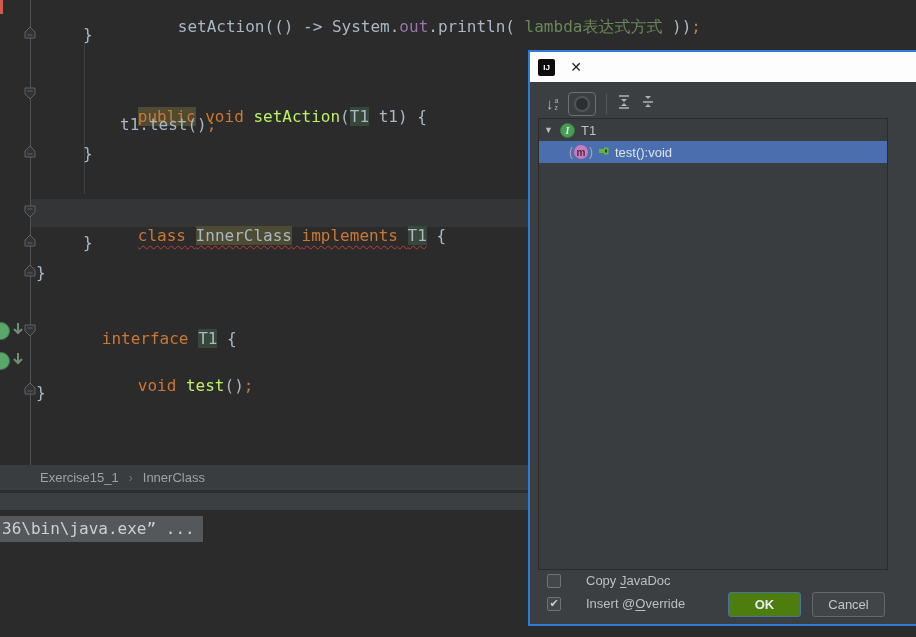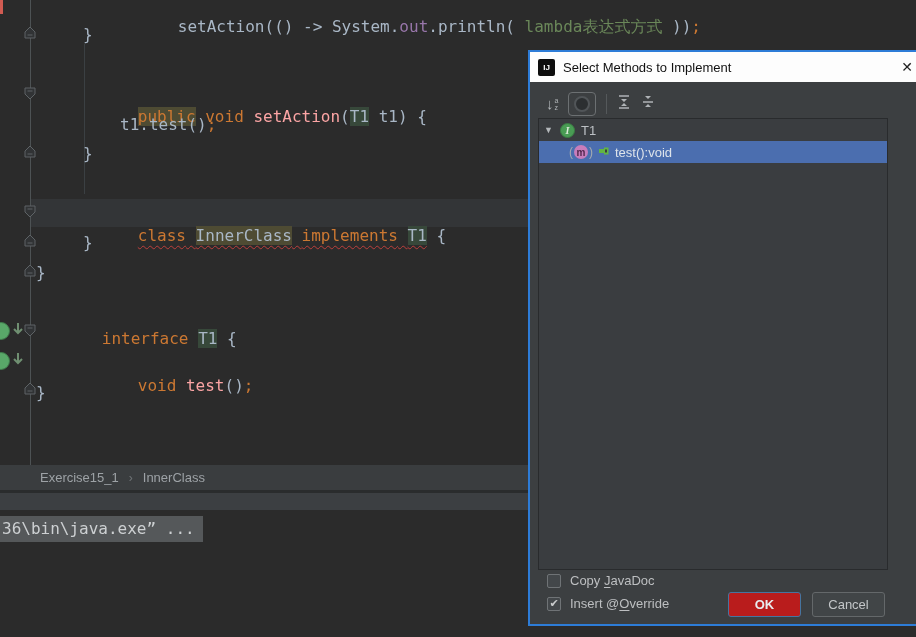--- a/index.html
+++ b/index.html
@@ -1,21 +1,21 @@
 <!DOCTYPE html>
 <html><head>
 <meta charset="utf-8">
 <style>
   html,body{margin:0;padding:0;background:#2b2b2b;}
   .stage{position:relative;width:916px;height:637px;background:#2b2b2b;overflow:hidden;
          font-family:"Liberation Sans",sans-serif;}
   
   .code-line{position:absolute;font:16px "DejaVu Sans Mono",monospace;white-space:pre;
              line-height:22px;color:#a9b7c6;z-index:2;}
-  .txt{color:#a9b7c6}.kw{color:#cc7832}.meth{color:#fca5a5}.str{color:#6a8759}
+  .txt{color:#a9b7c6}.kw{color:#cc7832}.meth{color:#bef264}.str{color:#6a8759}
   .fld{color:#9876aa;}
   .hl-y{background:#4e4b33}.hl-g{background:#37483a}
   .wavy{text-decoration:underline;text-decoration-style:wavy;text-decoration-color:#bc3f3c;
         text-decoration-thickness:1px;text-underline-offset:4px;}
   .line-highlight{position:absolute;left:31px;top:199px;width:497px;height:28px;background:#333537;z-index:1;}
   .fold-line{position:absolute;left:30px;top:0;width:1px;height:465px;background:#4d5254;z-index:1;}
   .indent-guide{position:absolute;left:84px;top:44px;width:1px;height:150px;background:#3b4043;z-index:1;}
   .err-stripe{position:absolute;left:0;top:0;width:3px;height:14px;background:#d15b52;z-index:3;}
   .fm{position:absolute;left:22px;width:16px;height:16px;z-index:3;}
   .impl-circle{position:absolute;left:-8px;width:16px;height:16px;border-radius:50%;
@@ -51,26 +51,26 @@
   .tree-row{height:22px;display:flex;align-items:center;font-size:13px;color:#bcc0c4;
             padding-left:5px;gap:6px;}
   .tree-row.selected{background:#4b6eaf;color:#dde3ea;padding-left:30px;gap:5px;}
   .expander{font-size:9px;color:#b4b8bb;width:10px;}
   .iface-icon{width:15px;height:15px;border-radius:50%;background:#499c54;border:1px solid #3a7d43;
               color:#dcead9;font-family:"Liberation Serif",serif;font-style:italic;font-weight:bold;
               font-size:10px;display:flex;align-items:center;justify-content:center;box-sizing:border-box;flex:0 0 auto;}
   .meth-wrap{display:flex;align-items:center;color:#a6abb0;font-size:12px;gap:1px;}
   .meth-icon{width:14px;height:14px;border-radius:50%;background:#c77dbb;color:#53274d;
              font-weight:bold;font-size:10px;display:flex;align-items:center;justify-content:center;flex:0 0 auto;}
-  .checks-row{position:absolute;display:flex;align-items:center;gap:9px;font-size:13px;color:#bdbfc1;}
+  .checks-row{position:absolute;display:flex;align-items:center;gap:25px;font-size:13px;color:#bdbfc1;}
   .cb{width:14px;height:14px;border:1px solid #6f7376;border-radius:2px;background:#43474a;
       display:flex;align-items:center;justify-content:center;font-size:11px;color:#c9cbcc;box-sizing:border-box;}
   .btn{position:absolute;width:73px;height:25px;border-radius:3px;font-size:13px;box-sizing:border-box;
        display:flex;align-items:center;justify-content:center;}
-  .btn-ok{left:198px;top:540px;background:#b91c1c;border:1px solid #46749f;color:#e8ebee;font-weight:bold;}
+  .btn-ok{left:198px;top:540px;background:#4d7c0f;border:1px solid #46749f;color:#e8ebee;font-weight:bold;}
   .btn-cancel{left:282px;top:540px;background:#414547;border:1px solid #64686a;color:#c3c6c8;}
   u{text-underline-offset:2px;}
 </style>
 </head>
 <body>
 
 <div class="stage">
 
   <div>
     <div class="line-highlight"></div>
@@ -148,21 +148,20 @@
     <span class="crumb-sep">›</span>
     <span>InnerClass</span>
   </div>
   <div class="gap-strip"></div>
   <div class="panel-strip"></div>
   <div class="console-sel">36\bin\java.exe” ...</div>
 
   <div class="dialog">
     <div class="titlebar">
       <span class="logo">IJ</span>
-      <span class="dlg-title">Select Methods to Implement</span>
       <span class="close-btn">✕</span>
     </div>
 
     <div class="toolbar">
       <span class="sort-icon">
         <span class="sort-arrow">↓</span>
         <span class="sort-letters">
             <span>a</span>
             <span>z</span>
           </span>

